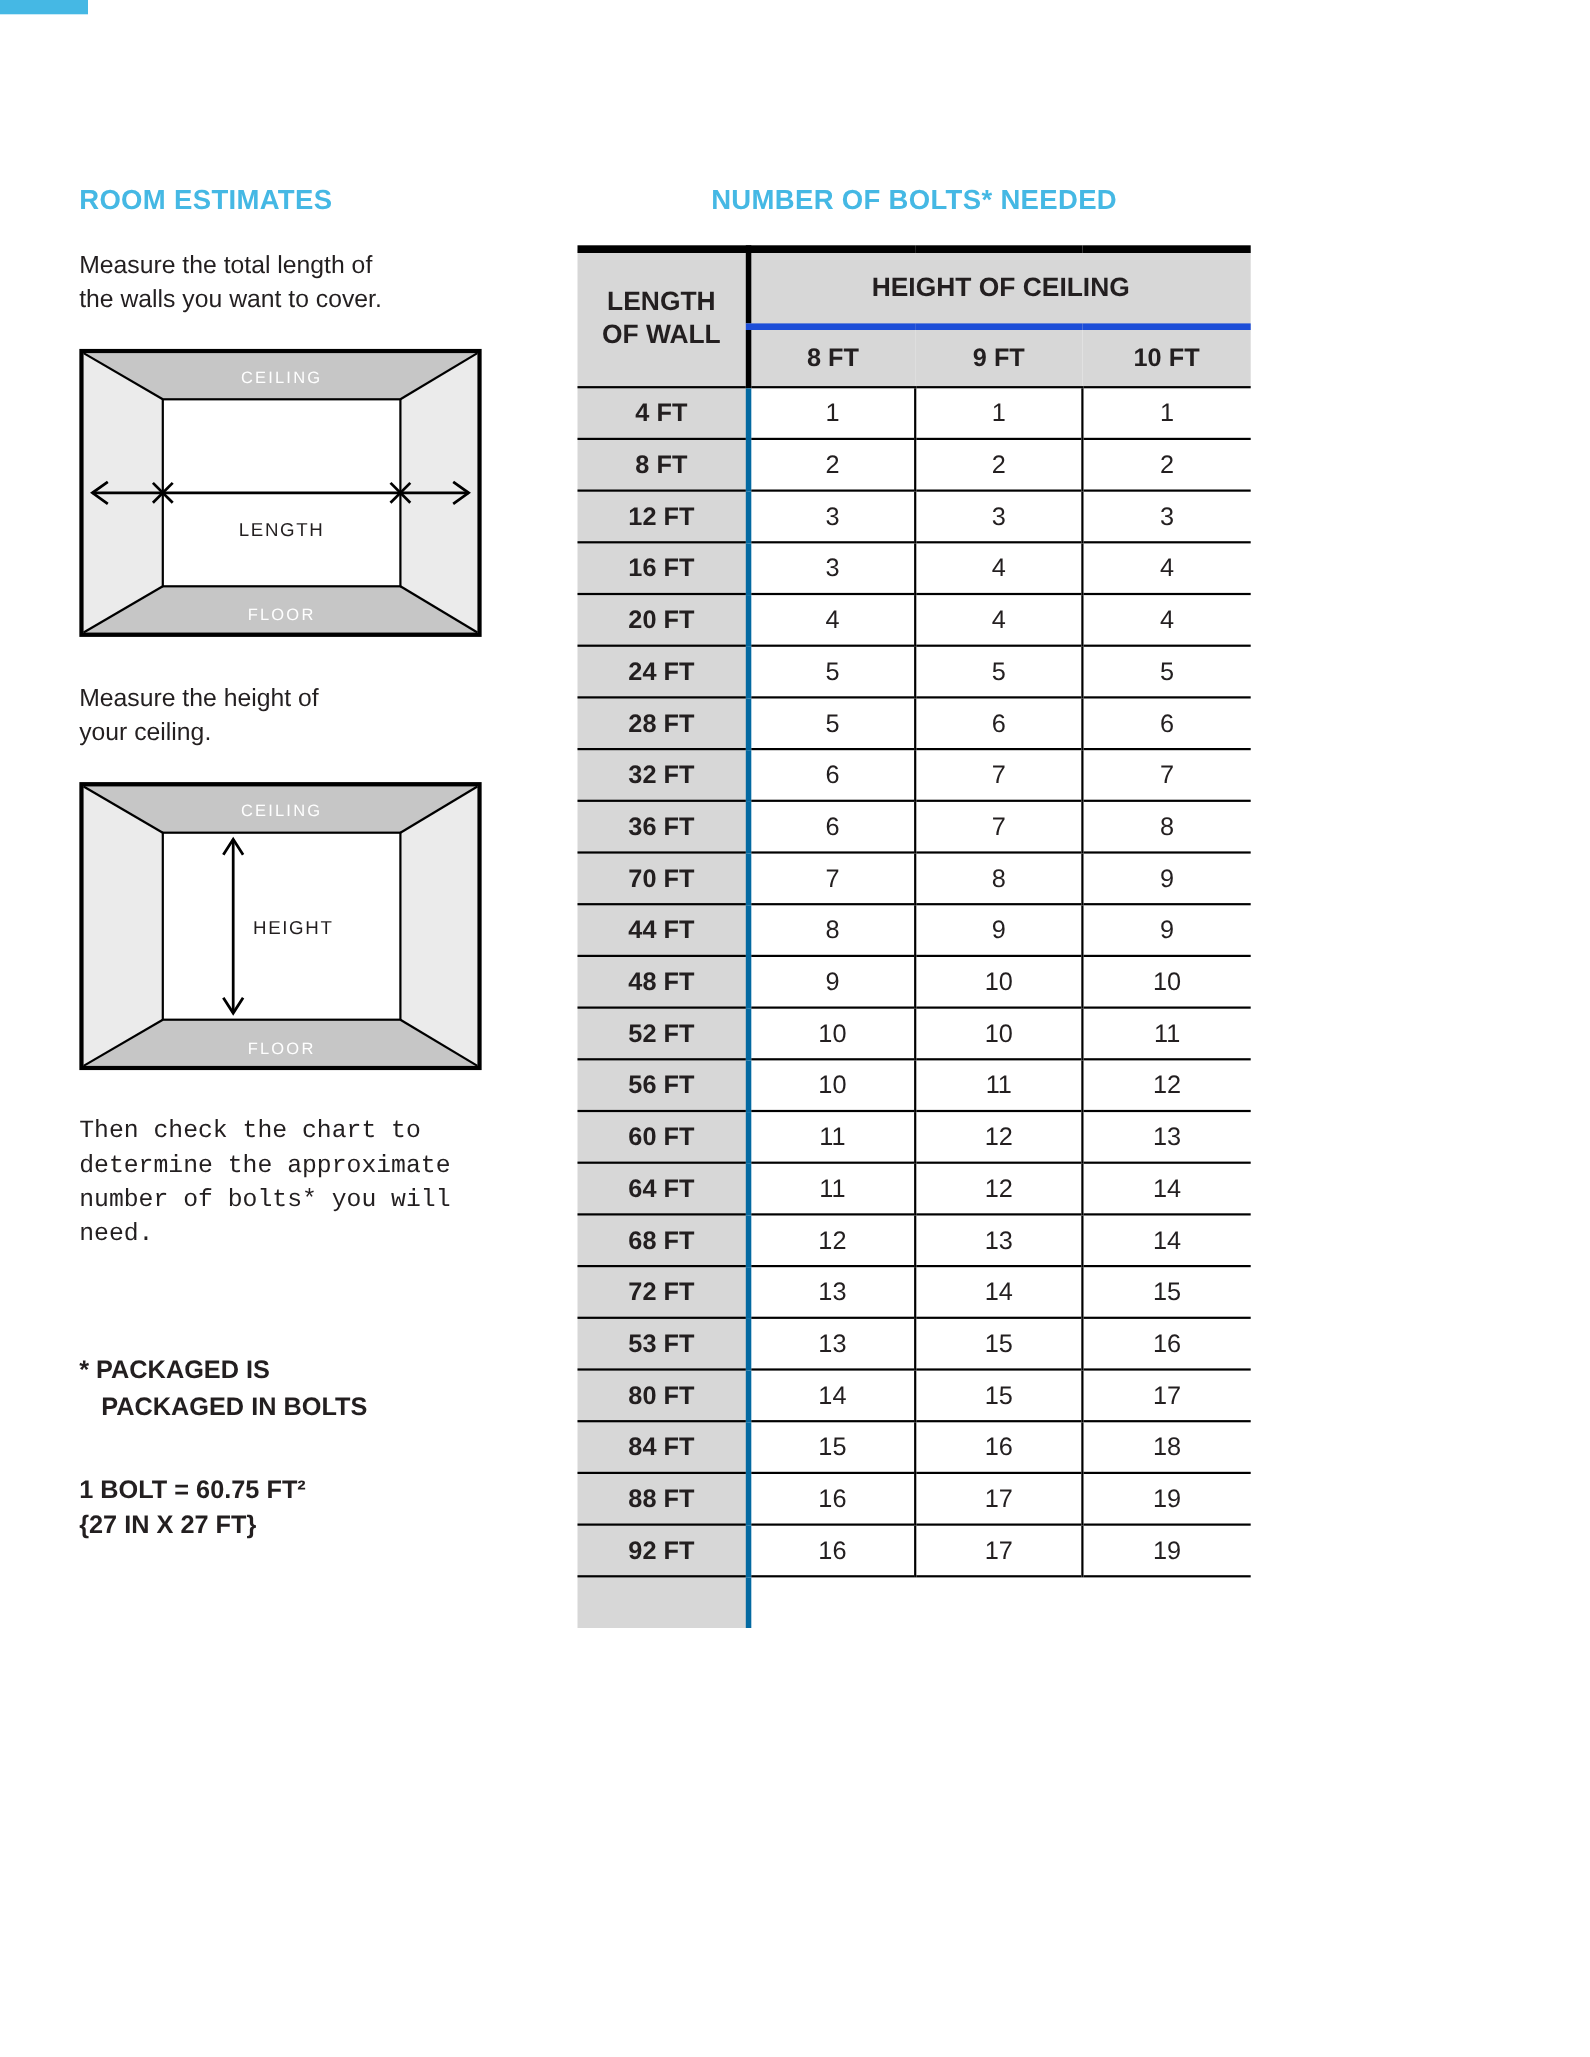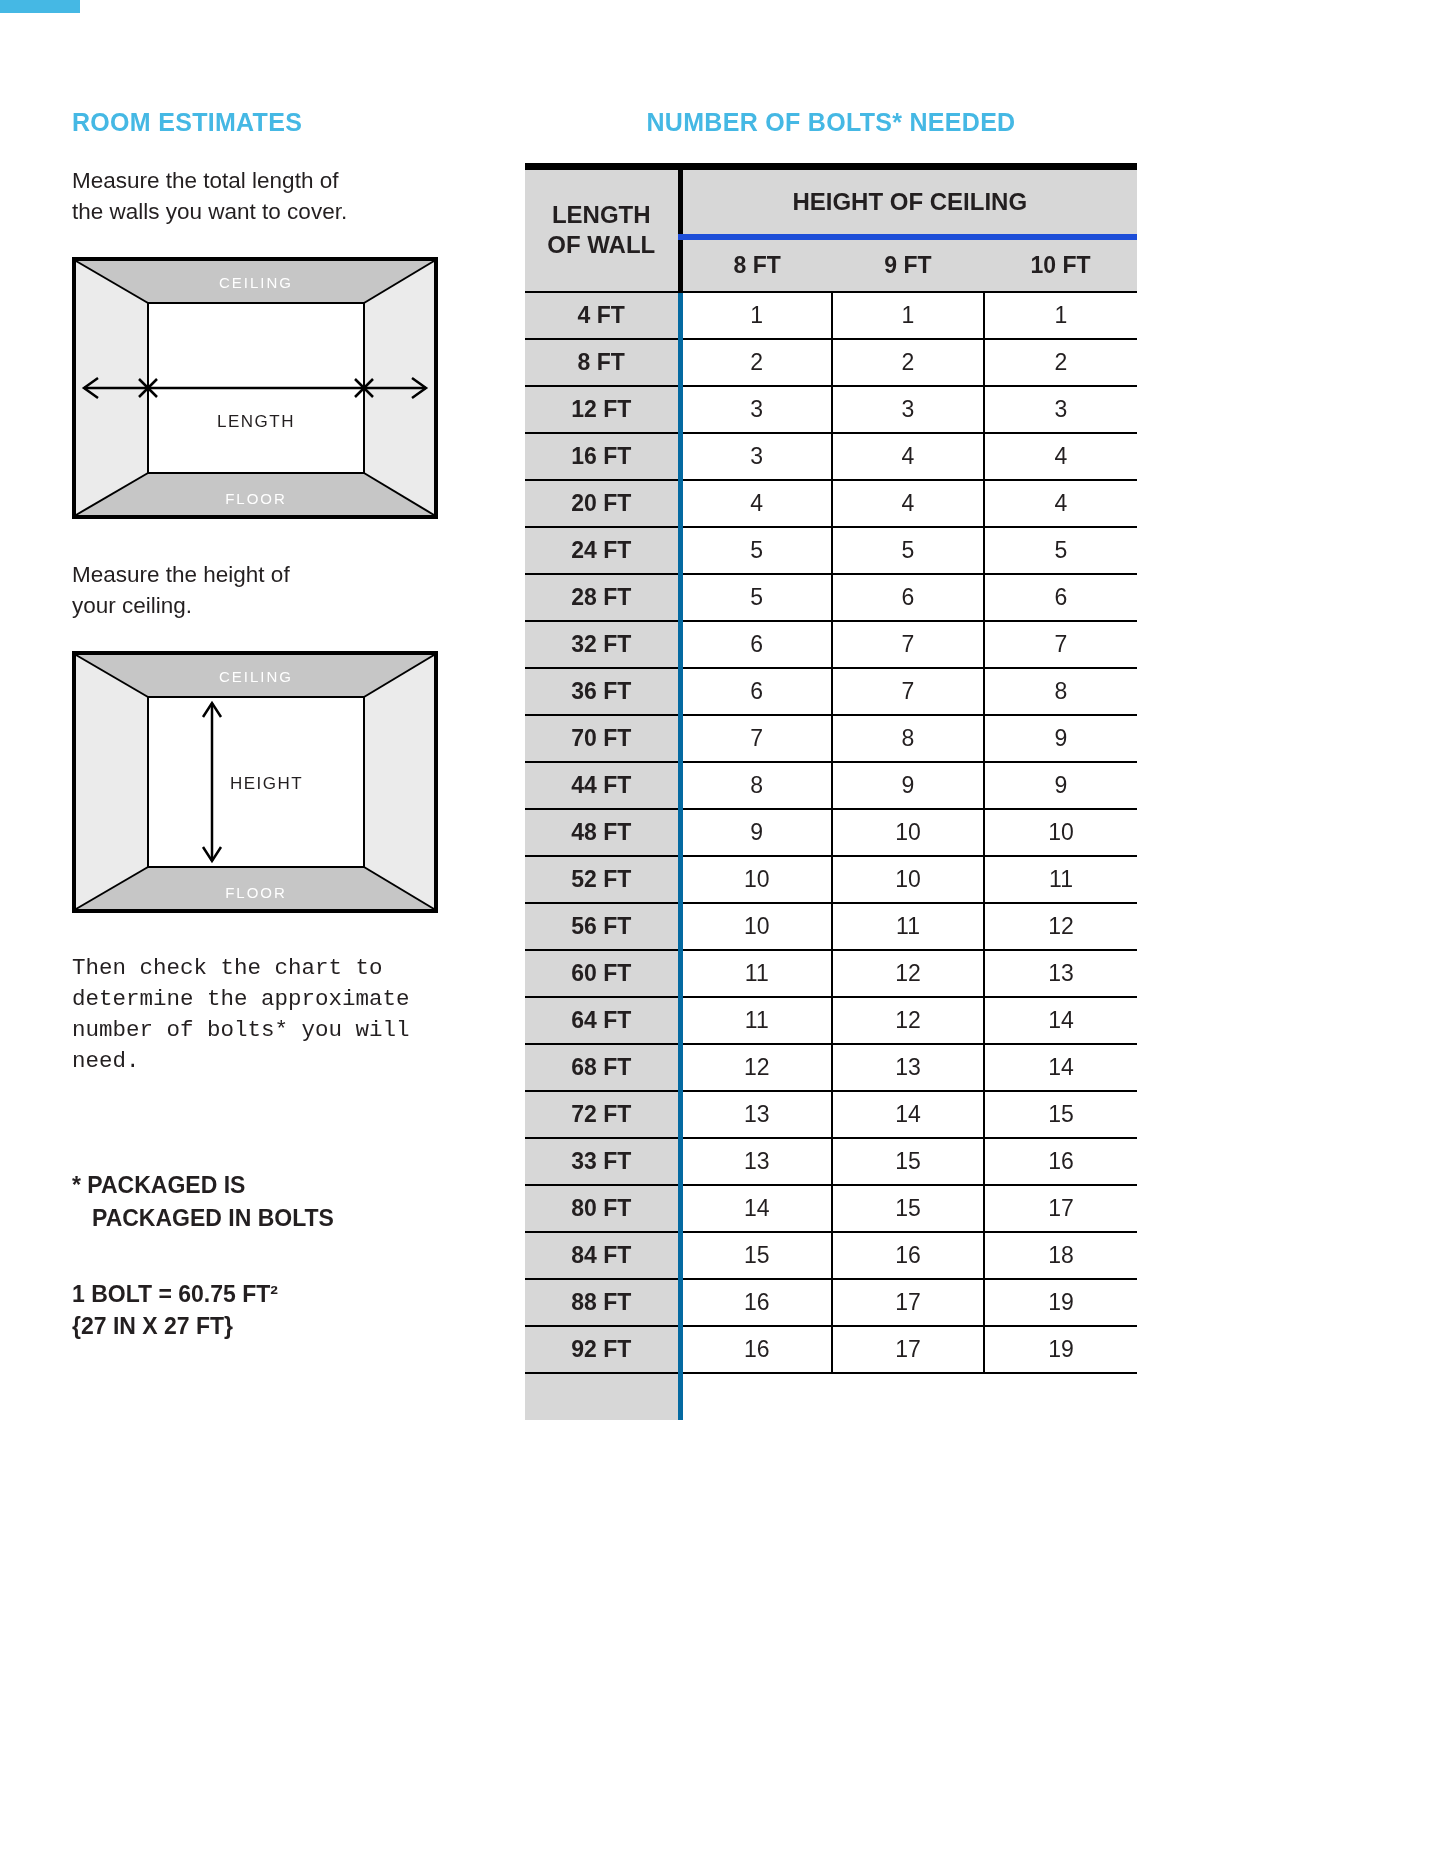--- a/index.html
+++ b/index.html
@@ -11,21 +11,21 @@
   }
   .corner-mark {
     position:absolute; top:0; left:0;
     width:80px; height:13px; background:#45b8e4;
   }
   .page { padding:58px 70px 0 72px; }
   h1.title {
     font-size:50px; font-weight:bold; color:#45b8e4;
     letter-spacing:0.5px; line-height:1;
   }
-  .columns { display:flex; margin-top:50px; align-items:flex-start; }
+  .columns { display:flex; margin-top:110px; align-items:flex-start; }
   .left-col { width:383px; flex:0 0 auto; }
   .right-col { margin-left:70px; width:612px; flex:0 0 auto; }
   h2.section-heading {
     font-size:25px; font-weight:bold; color:#45b8e4; letter-spacing:0.3px;
   }
   .right-col h2.section-heading { text-align:center; }
   .step {
     font-size:22.5px; line-height:1.38; white-space:pre-line;
     margin-top:28px; color:#231f20;
   }
@@ -271,21 +271,21 @@
               <td class="val-cell">13</td>
               <td class="val-cell">14</td>
             </tr>
             <tr>
               <td class="len-cell">72 FT</td>
               <td class="val-cell">13</td>
               <td class="val-cell">14</td>
               <td class="val-cell">15</td>
             </tr>
             <tr>
-              <td class="len-cell">33 FT</td>
+              <td class="len-cell">53 FT</td>
               <td class="val-cell">13</td>
               <td class="val-cell">15</td>
               <td class="val-cell">16</td>
             </tr>
             <tr>
               <td class="len-cell">80 FT</td>
               <td class="val-cell">14</td>
               <td class="val-cell">15</td>
               <td class="val-cell">17</td>
             </tr>

